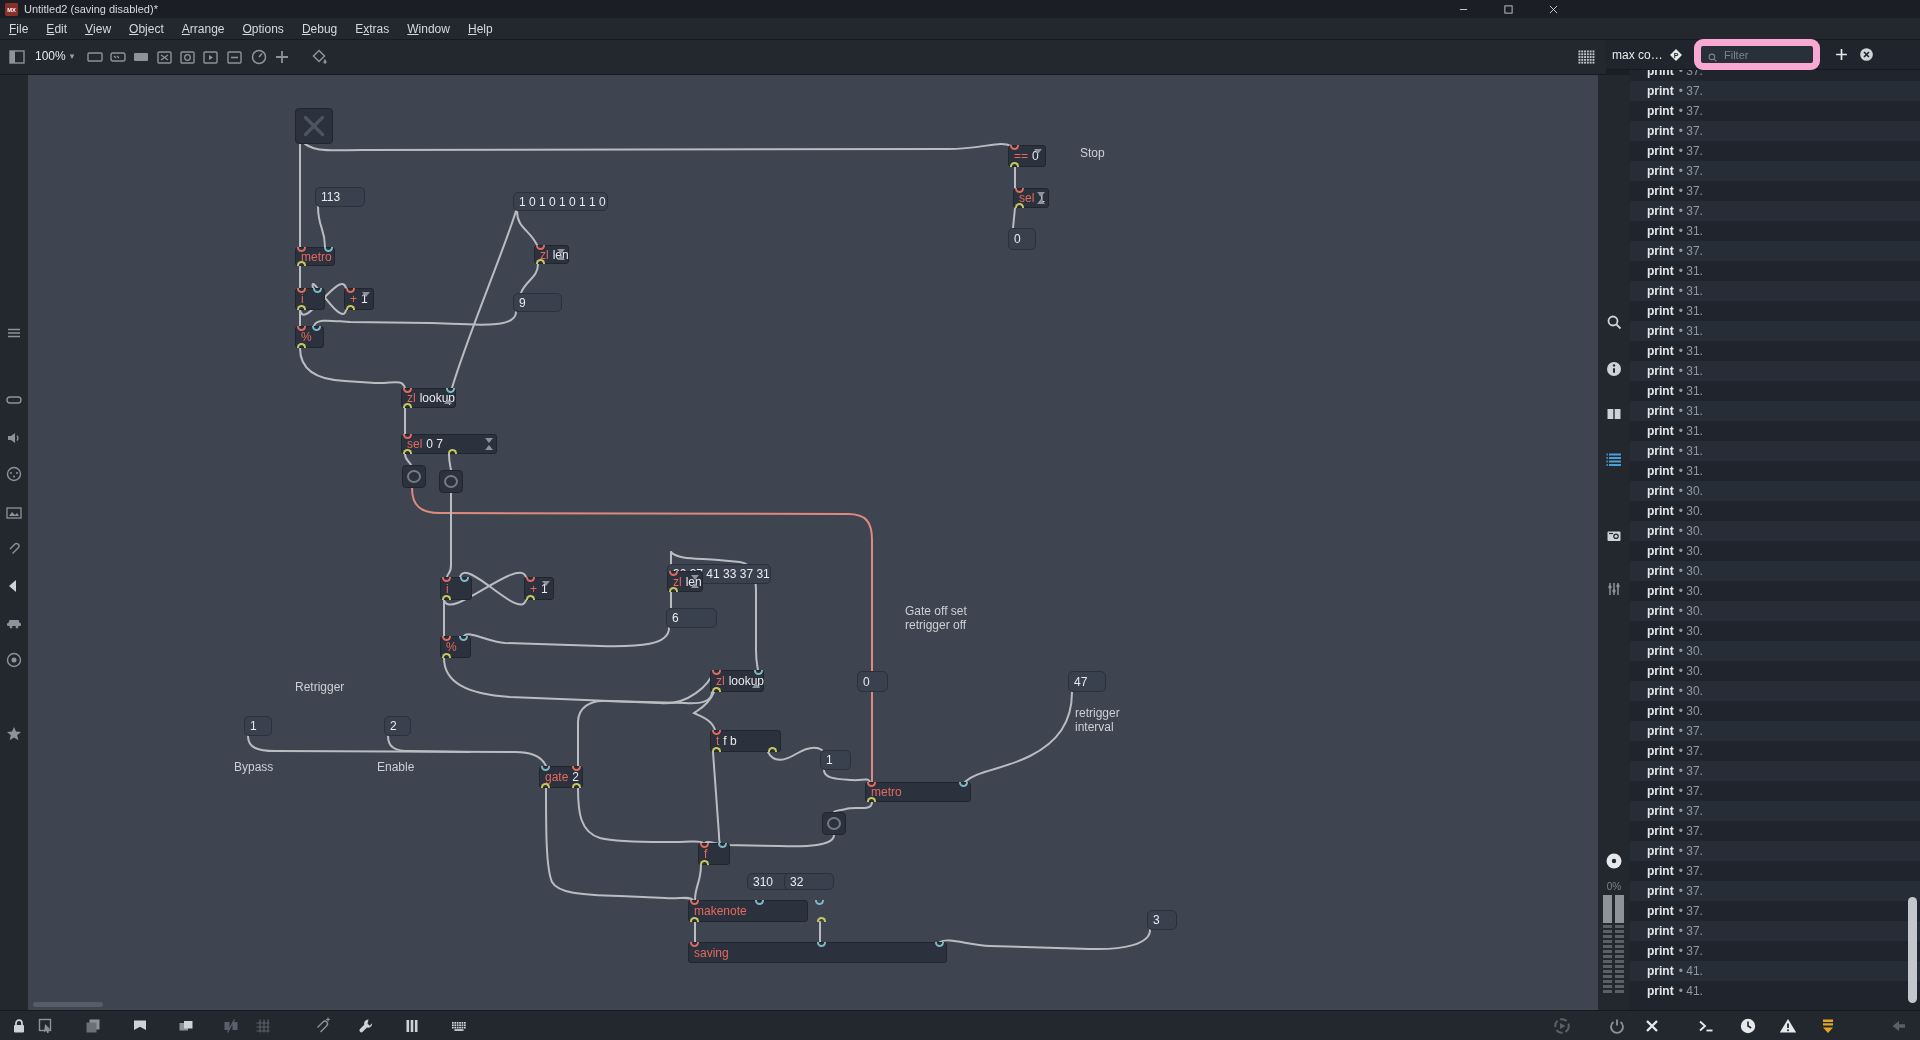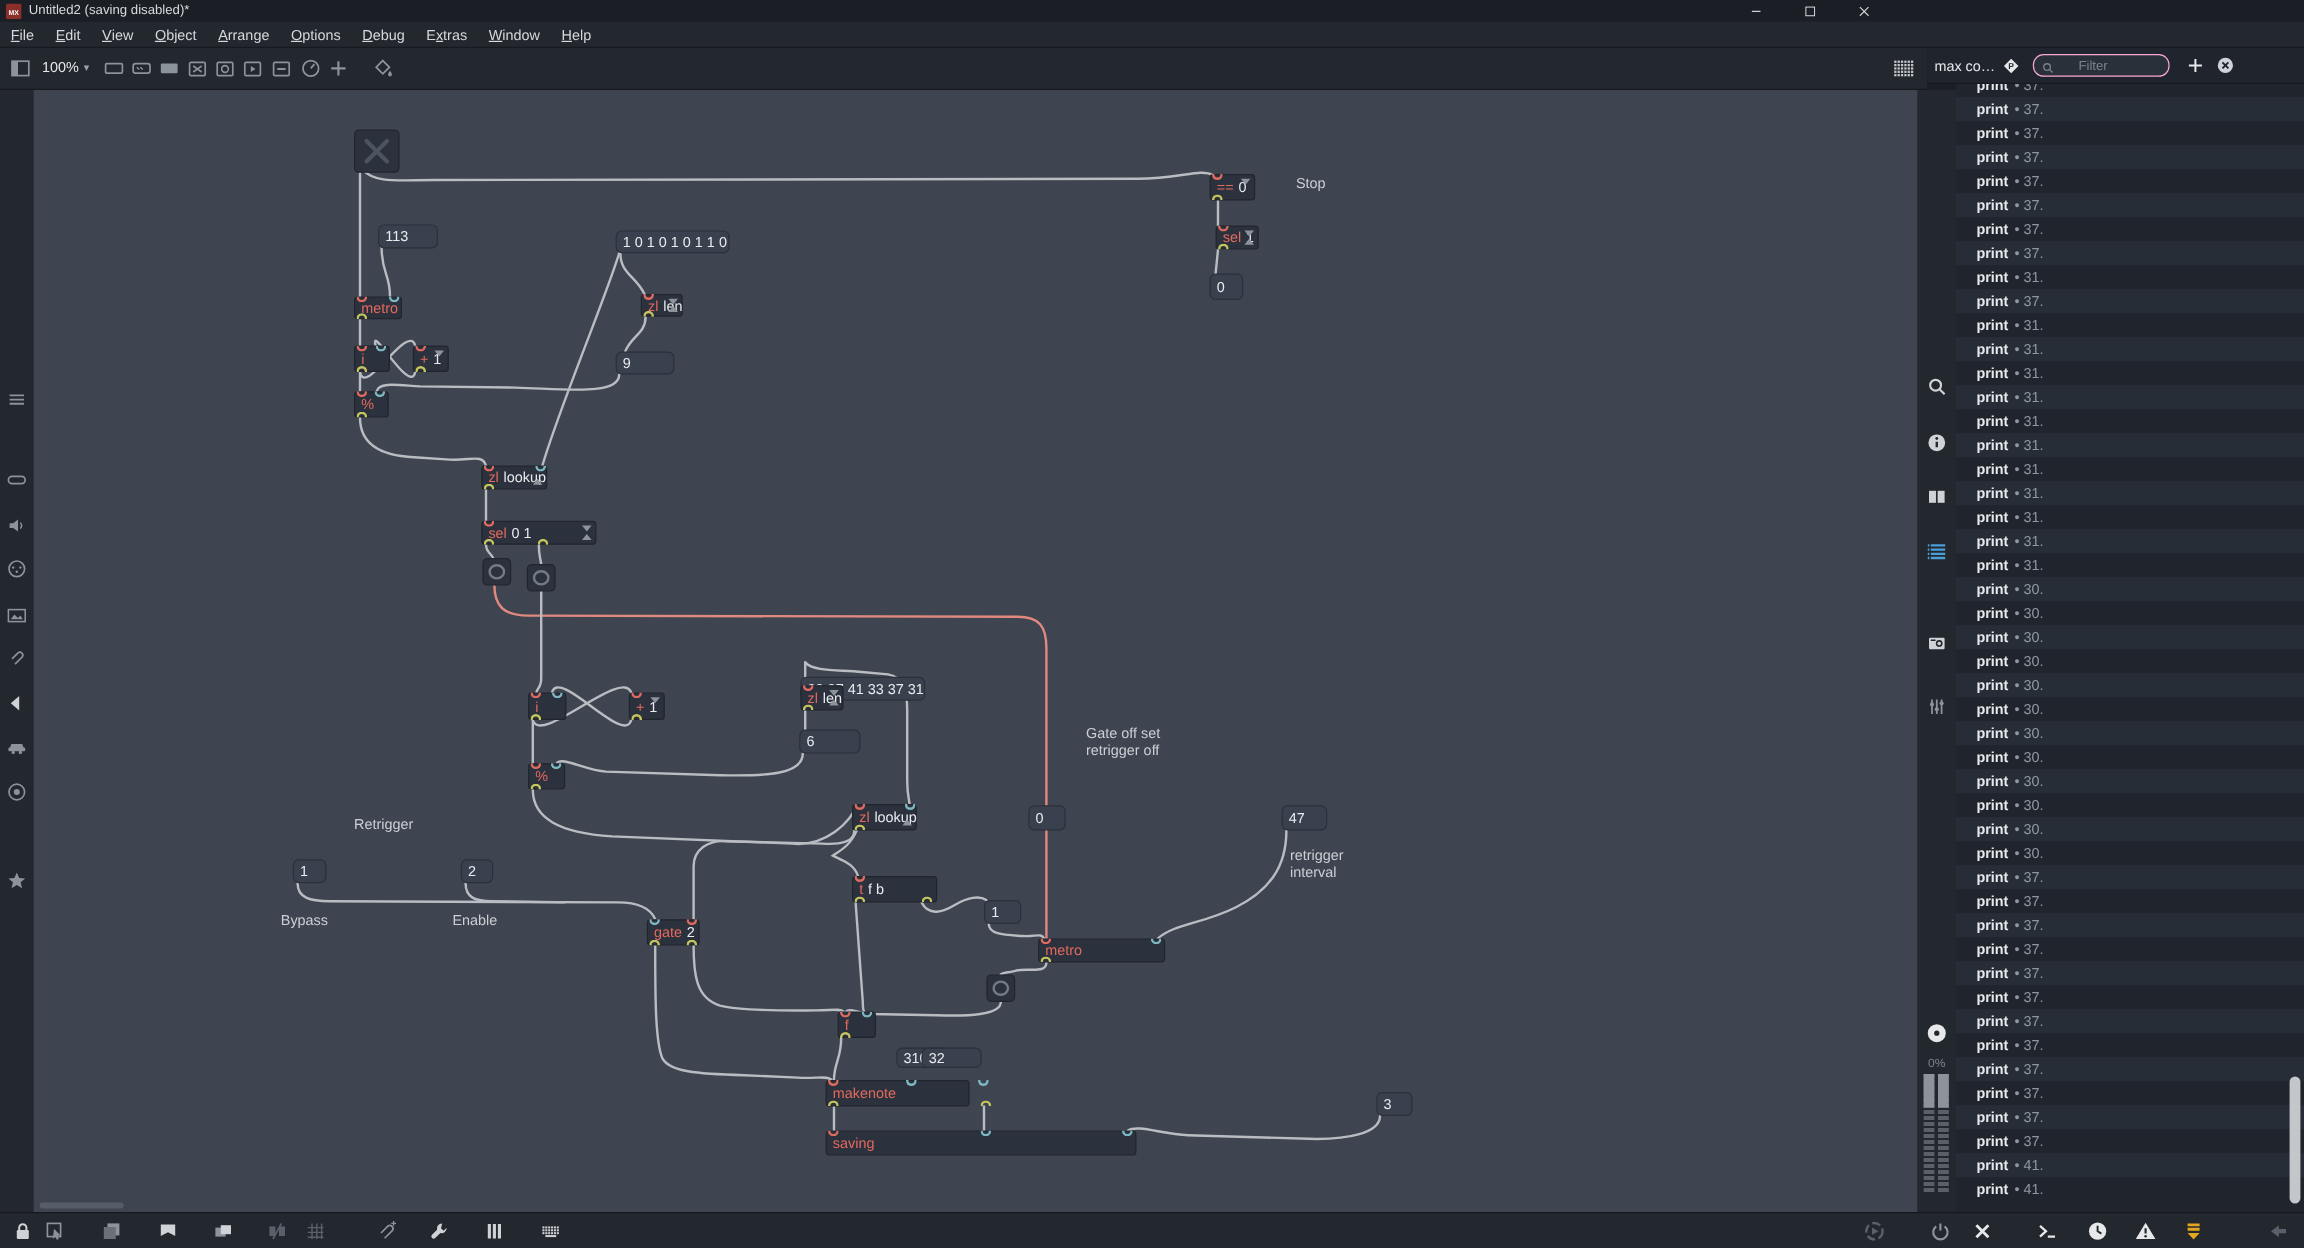--- a/index.html
+++ b/index.html
@@ -41,21 +41,21 @@
   .tri.br{bottom:3px;right:3px;border-bottom:5px solid #8d939b;}
   
   .rail{position:absolute;left:1598px;top:75px;width:32px;height:935px;background:#23272e;}
   .railico{position:absolute;left:7px;width:18px;height:18px;}
   .meterlbl{position:absolute;left:0;width:32px;text-align:center;color:#7c828b;font-size:10px;}
   .meter{position:absolute;width:9px;height:100px;background:repeating-linear-gradient(to bottom,#596068 0 3px,transparent 3px 5px);}
   .meter::before{content:"";position:absolute;left:0;top:0;width:9px;height:28px;background:#8d939b;}
   .console{position:absolute;left:1630px;top:40px;width:290px;height:970px;background:#20252d;}
   .chead{position:absolute;left:-24px;top:0;width:314px;height:30px;background:#20252d;border-bottom:1px solid #161a20;box-sizing:border-box;display:flex;align-items:center;}
   .ctab{color:#e6e8ea;font-size:12px;margin-left:6px;max-width:52px;overflow:hidden;text-overflow:ellipsis;white-space:nowrap;}
-  .cfilter{margin-left:10px;width:100px;height:17px;background:#2a303a;border:1px solid #f9a8d4;border-radius:9px;display:flex;align-items:center;padding:0 6px;gap:18px;}
+  .cfilter{margin-left:10px;width:100px;height:17px;background:#2a303a;border:7px solid #f9a8d4;border-radius:9px;display:flex;align-items:center;padding:0 6px;gap:4px;}
   .cfilter input{background:transparent;border:none;outline:none;color:#c6cad0;font-size:11px;width:70px;font-family:"Liberation Sans",sans-serif;}
   .cfilter input::placeholder{color:#7c828b;}
   .clist{position:absolute;left:0;top:30px;width:290px;height:940px;overflow:hidden;}
   .crow{height:20px;display:flex;align-items:center;padding-left:17px;font-size:12px;color:#9097a0;}
   .crow b{color:#e6e8ea;font-weight:bold;margin-right:5px;}
   .crow:nth-child(even){background:#272d37;}
   .cscroll{position:absolute;right:3px;top:857px;width:9px;height:106px;border-radius:5px;background:#c3c7cc;}
   .gridicon{position:absolute;width:20px;height:18px;}
 </style>
 </head>
@@ -320,21 +320,21 @@
       <div class="pbox" style="left: 373px; top: 313px; width: 55px; height: 20px;">
         <span class="red">zl</span>
         <span>lookup</span>
         <span class="port pin" style="left: 1px; border-color: rgb(221, 107, 96);"></span>
         <span class="port pin" style="left: 44px; border-color: rgb(125, 183, 194);"></span>
         <span class="port pout" style="left: 1px; border-color: rgb(198, 198, 94);"></span>
         <span class="tri br"></span>
       </div>
       <div class="pbox" style="left: 373px; top: 359px; width: 96px; height: 20px;">
         <span class="red">sel</span>
-        <span>0 1</span>
+        <span>0 7</span>
         <span class="port pin" style="left: 1px; border-color: rgb(221, 107, 96);"></span>
         <span class="port pout" style="left: 1px; border-color: rgb(198, 198, 94);"></span>
         <span class="port pout" style="left: 46px; border-color: rgb(198, 198, 94);"></span>
         <span class="tri tr"></span>
         <span class="tri br"></span>
       </div>
       <div class="pbox btn" style="left: 374px; top: 390px; width: 24px; height: 23px;"></div>
       <div class="pbox btn" style="left: 411px; top: 395px; width: 24px; height: 23px;"></div>
       <div class="pbox msg" style="left: 639px; top: 457px; width: 104px; height: 20px; margin-top: 32px;">
         <span>30 37 41 33 37 31</span>
@@ -416,21 +416,21 @@
       <div class="pbox btn" style="left: 794px; top: 737px; width: 24px; height: 23px;"></div>
       <div class="pbox" style="left: 670px; top: 768px; width: 32px; height: 22px;">
         <span class="red">f</span>
         <span class="port pin" style="left: 1px; border-color: rgb(221, 107, 96);"></span>
         <span class="port pin" style="left: 19px; border-color: rgb(125, 183, 194);"></span>
         <span class="port pout" style="left: 1px; border-color: rgb(198, 198, 94);"></span>
       </div>
       <div class="pbox msg" style="left: 719px; top: 798px; width: 48px; height: 17px;">
         <span>310</span>
       </div>
-      <div class="pbox msg" style="left: 740px; top: 798px; width: 50px; height: 17px;">
+      <div class="pbox msg" style="left: 756px; top: 798px; width: 50px; height: 17px;">
         <span>32</span>
       </div>
       <div class="pbox" style="left: 660px; top: 825px; width: 120px; height: 22px;">
         <span class="red">makenote</span>
         <span class="port pin" style="left: 1px; border-color: rgb(221, 107, 96);"></span>
         <span class="port pin" style="left: 66px; border-color: rgb(125, 183, 194);"></span>
         <span class="port pin" style="left: 126px; border-color: rgb(125, 183, 194);"></span>
         <span class="port pout" style="left: 1px; border-color: rgb(198, 198, 94);"></span>
         <span class="port pout" style="left: 128px; border-color: rgb(198, 198, 94);"></span>
       </div>

